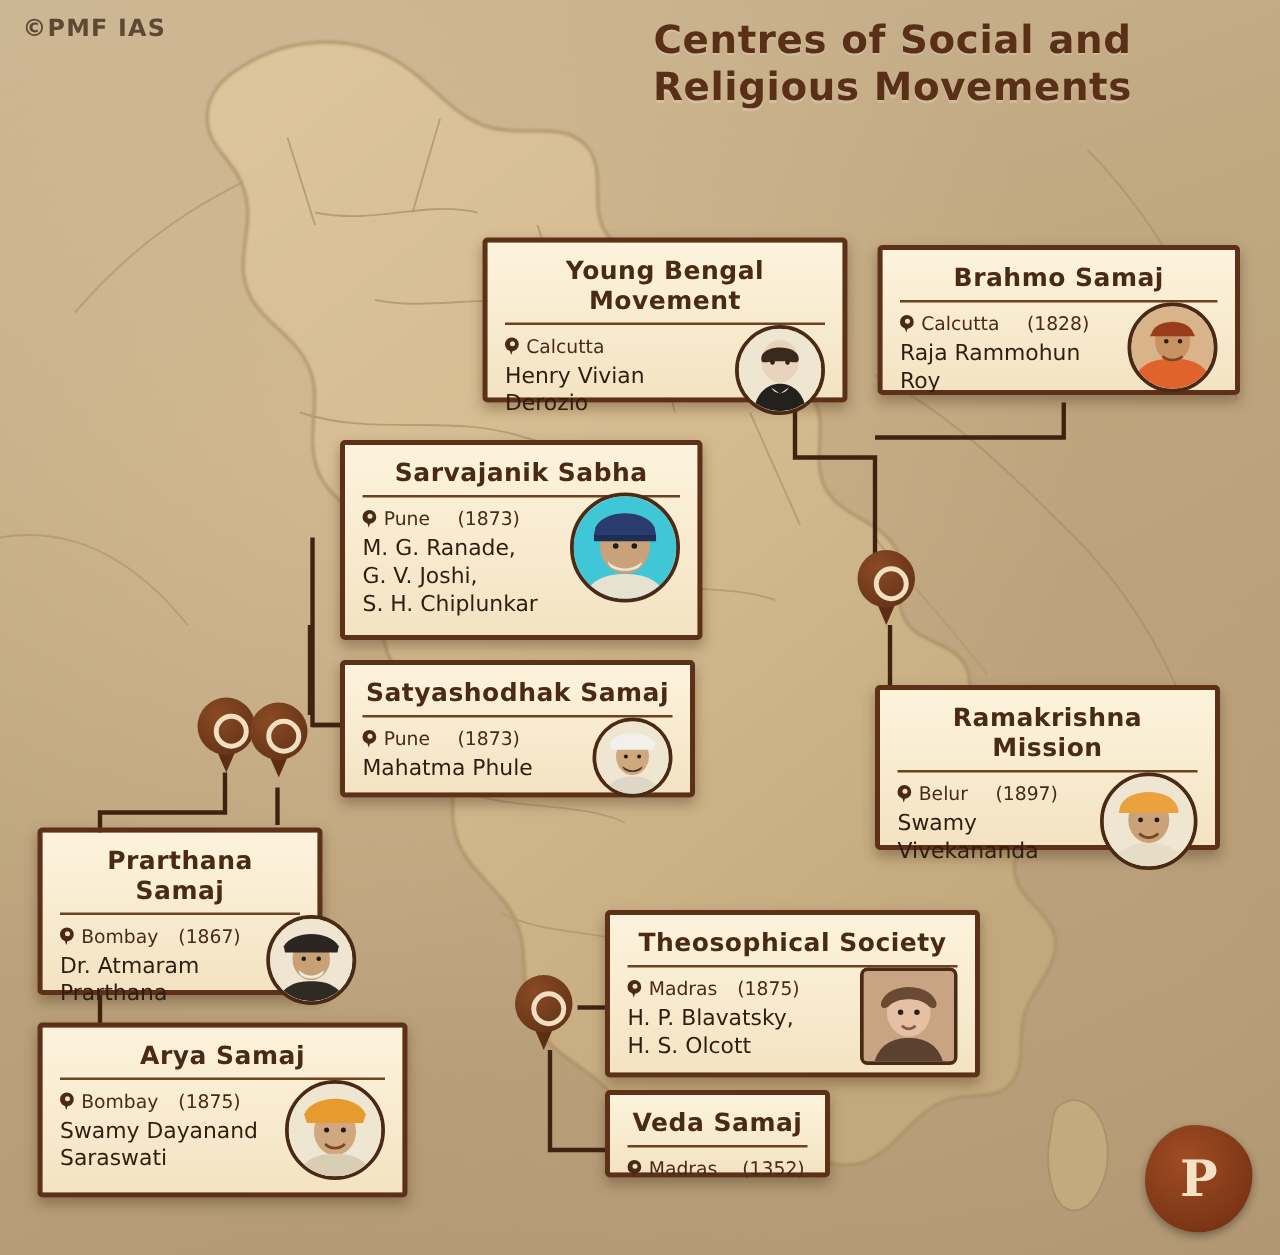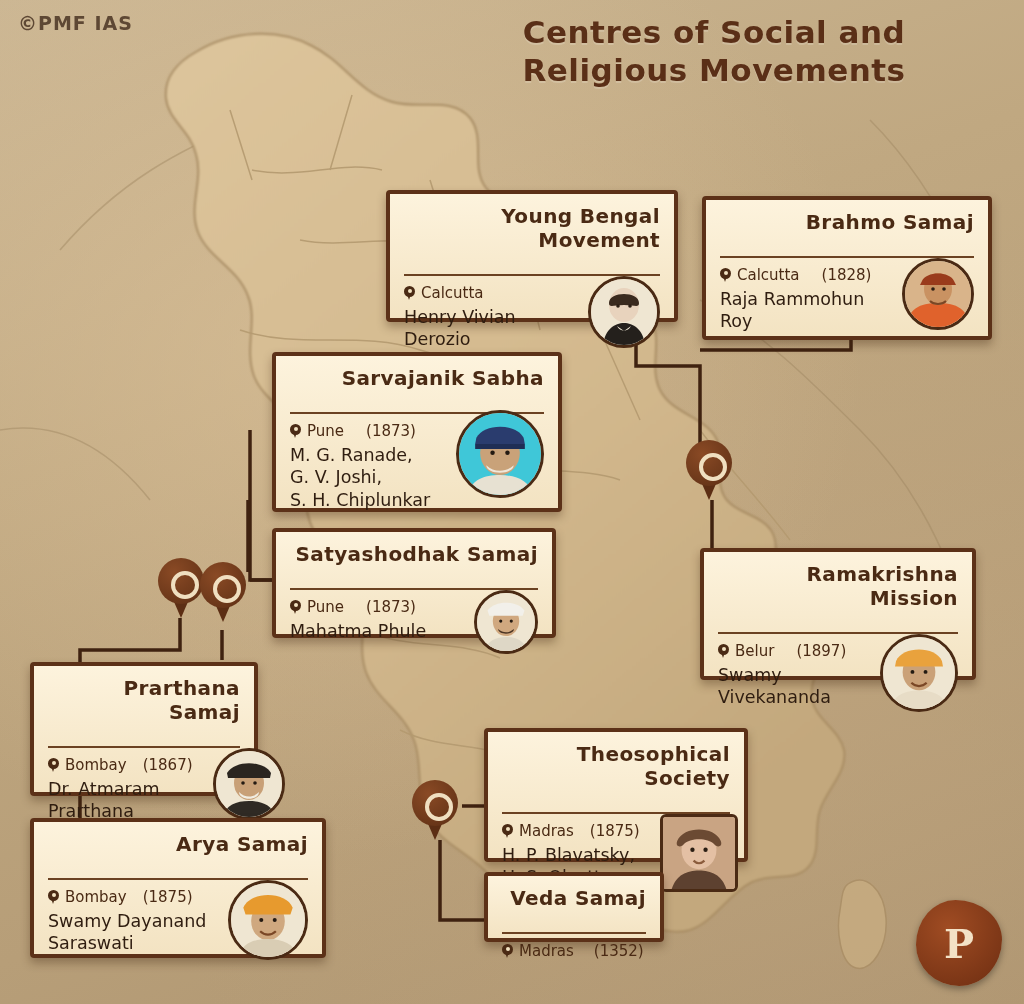--- a/index.html
+++ b/index.html
@@ -29,22 +29,22 @@
     text-shadow:0 2px 0 rgba(255,255,255,0.18);}
 
   
   .lines{position:absolute;inset:0;pointer-events:none;}
 
   
   .card{position:absolute;background:linear-gradient(180deg,#fdf3dd 0%,#f3e3c2 100%);
     border:4px solid #5c3118;border-radius:4px;
     box-shadow:0 5px 10px rgba(60,35,15,.35);
     padding:8px 14px 10px 14px;box-sizing:border-box;}
-  .card h3{margin:0;text-align:right;font-size:20px;font-weight:800;color:#4a2a14;
-    letter-spacing:.4px;padding:2px 0 22px 0;border-bottom:2px solid #6b4222;}
+  .card h3{margin:0;text-align:center;font-size:20px;font-weight:800;color:#4a2a14;
+    letter-spacing:.4px;padding:2px 0 6px 0;border-bottom:2px solid #6b4222;}
   .meta{display:flex;align-items:center;gap:6px;margin-top:8px;font-size:14.5px;color:#4a2a14;}
   .meta .place{font-size:15px;}
   .meta .year{margin-left:16px;font-size:15px;}
   .body{margin-top:4px;font-size:17.5px;line-height:1.28;color:#2f1d10;}
   .cardinner{display:flex;gap:20px;align-items:flex-start;}
   .cardtext{flex:1;}
   .pinglyph{display:inline-block;width:11px;height:15px;position:relative;flex:0 0 auto;}
   .pinglyph i{position:absolute;left:0;top:0;width:11px;height:11px;border-radius:50% 50% 50% 50%;
     background:#4a2a14;}
   .pinglyph i:after{content:"";position:absolute;left:3px;top:8px;width:0;height:0;
@@ -208,21 +208,21 @@
           <path d="M18 24c0-12 30-12 30 0 0 5-4 2-15 2s-15 3-15-2z" fill="#3a2a1e"></path>
           <path d="M12 66c2-16 12-22 21-22s19 6 21 22z" fill="#24201c"></path>
           <path d="M26 47c3 6 11 6 14 0l-7 5z" fill="#f2ead9"></path>
           <circle cx="27" cy="27" r="1.8" fill="#2b1e14"></circle>
             <circle cx="39" cy="27" r="1.8" fill="#2b1e14"></circle>
         </svg>
       </div>
     </div>
   </div>
 
-  <div class="card" style="left:702px;top:196px;width:290px;height:144px;">
+  <div class="card" style="left:702px;top:196px;width:290px;height:120px;">
     <h3>Brahmo Samaj</h3>
     <div class="cardinner">
       <div class="cardtext">
         <div class="meta">
           <span class="pinglyph">
               <i></i>
               <u></u>
             </span>
           <span class="place">Calcutta</span>
           <span class="year">(1828)</span>
@@ -395,21 +395,21 @@
           <path d="M11 22c6-15 38-15 44 0l-2 6H13z" fill="#e79a2e"></path>
           <circle cx="27" cy="33" r="1.8" fill="#241a12"></circle>
             <circle cx="39" cy="33" r="1.8" fill="#241a12"></circle>
           <path d="M26 43c4 4 10 4 14 0" stroke="#7a4726" stroke-width="2" fill="none"></path>
           <path d="M6 66c4-12 14-16 27-16s23 4 27 16z" fill="#d9cdb4"></path>
         </svg>
       </div>
     </div>
   </div>
 
-  <div class="card" style="left:484px;top:728px;width:264px;height:134px;">
+  <div class="card" style="left:484px;top:728px;width:300px;height:134px;">
     <h3>Theosophical Society</h3>
     <div class="cardinner">
       <div class="cardtext">
         <div class="meta">
           <span class="pinglyph">
               <i></i>
               <u></u>
             </span>
           <span class="place">Madras</span>
           <span class="year" style="margin-left:10px;">(1875)</span>

